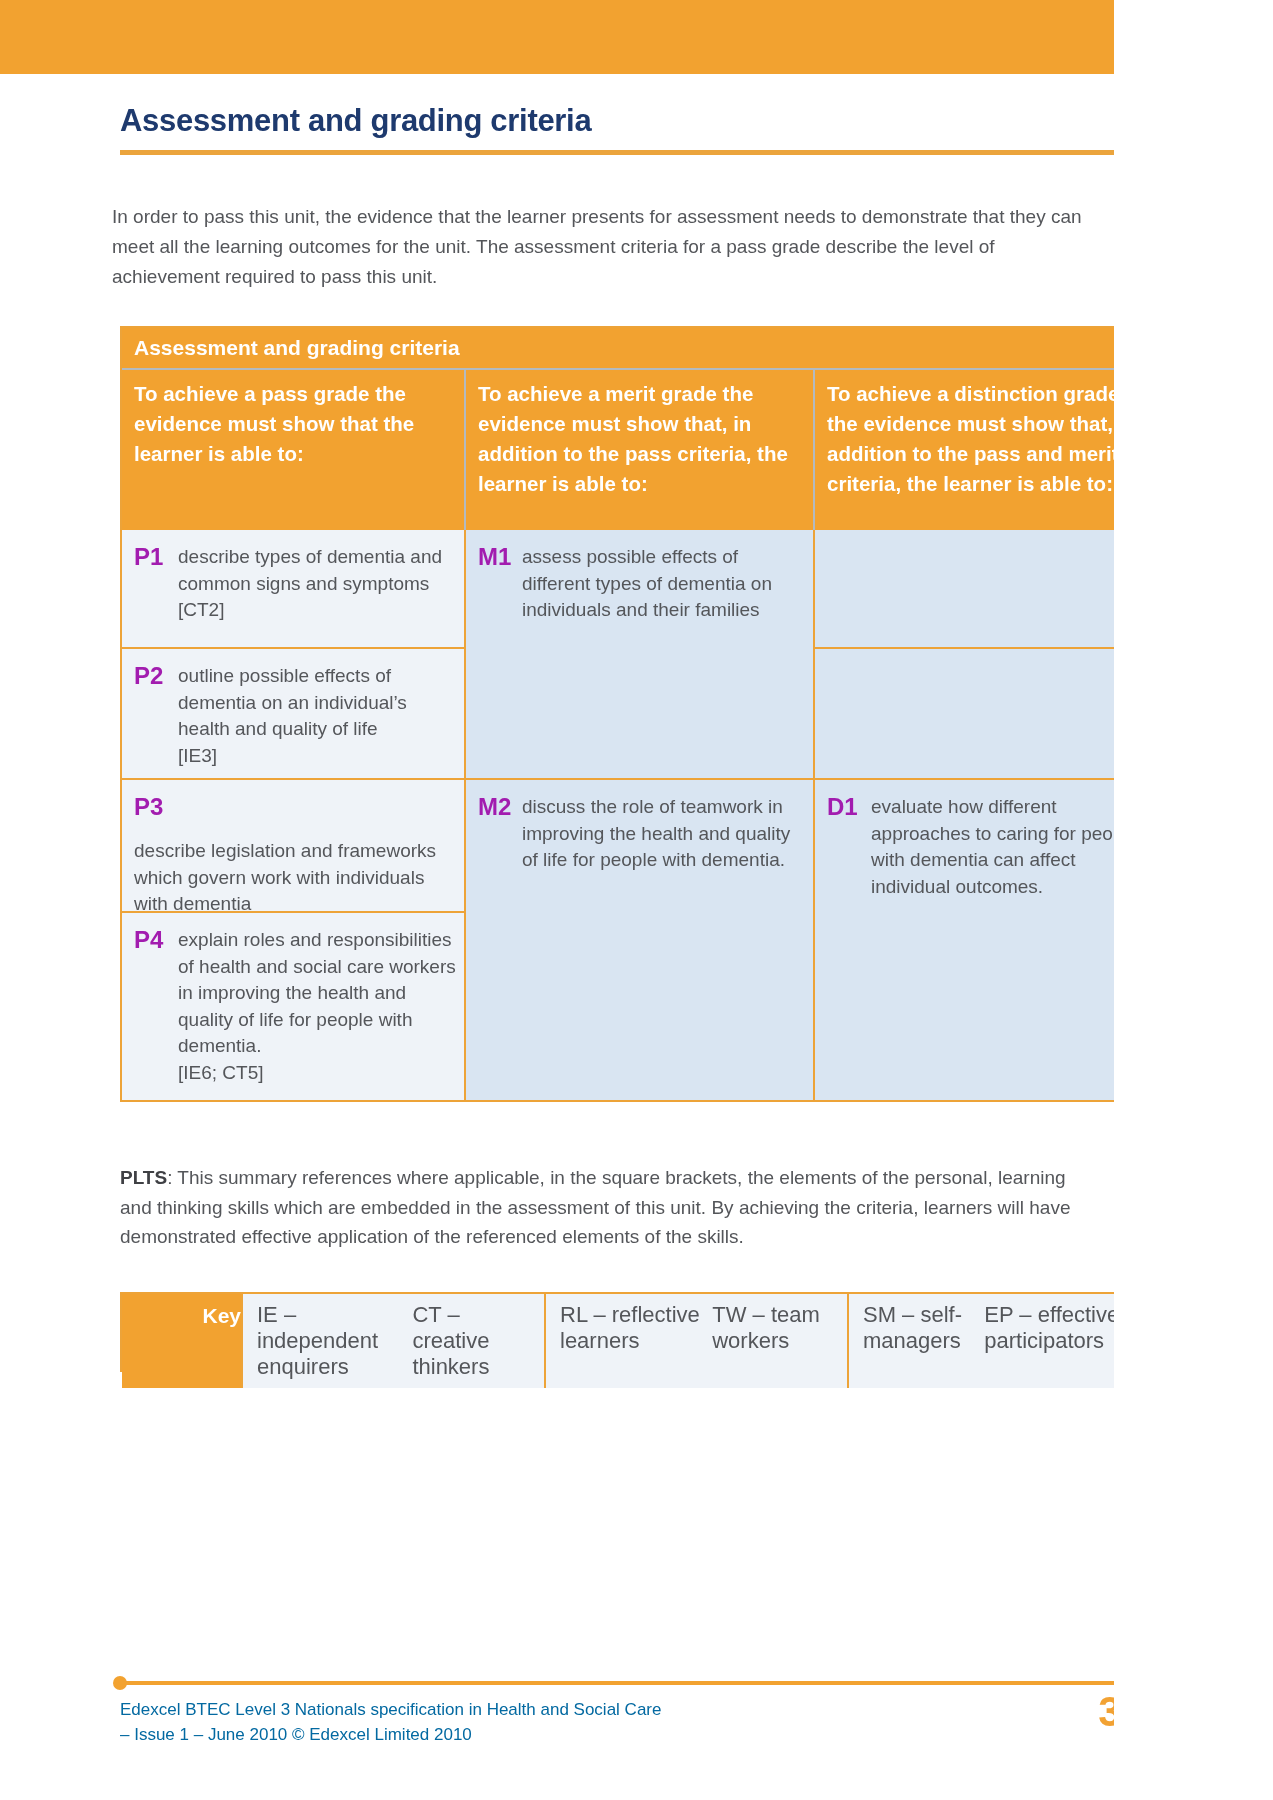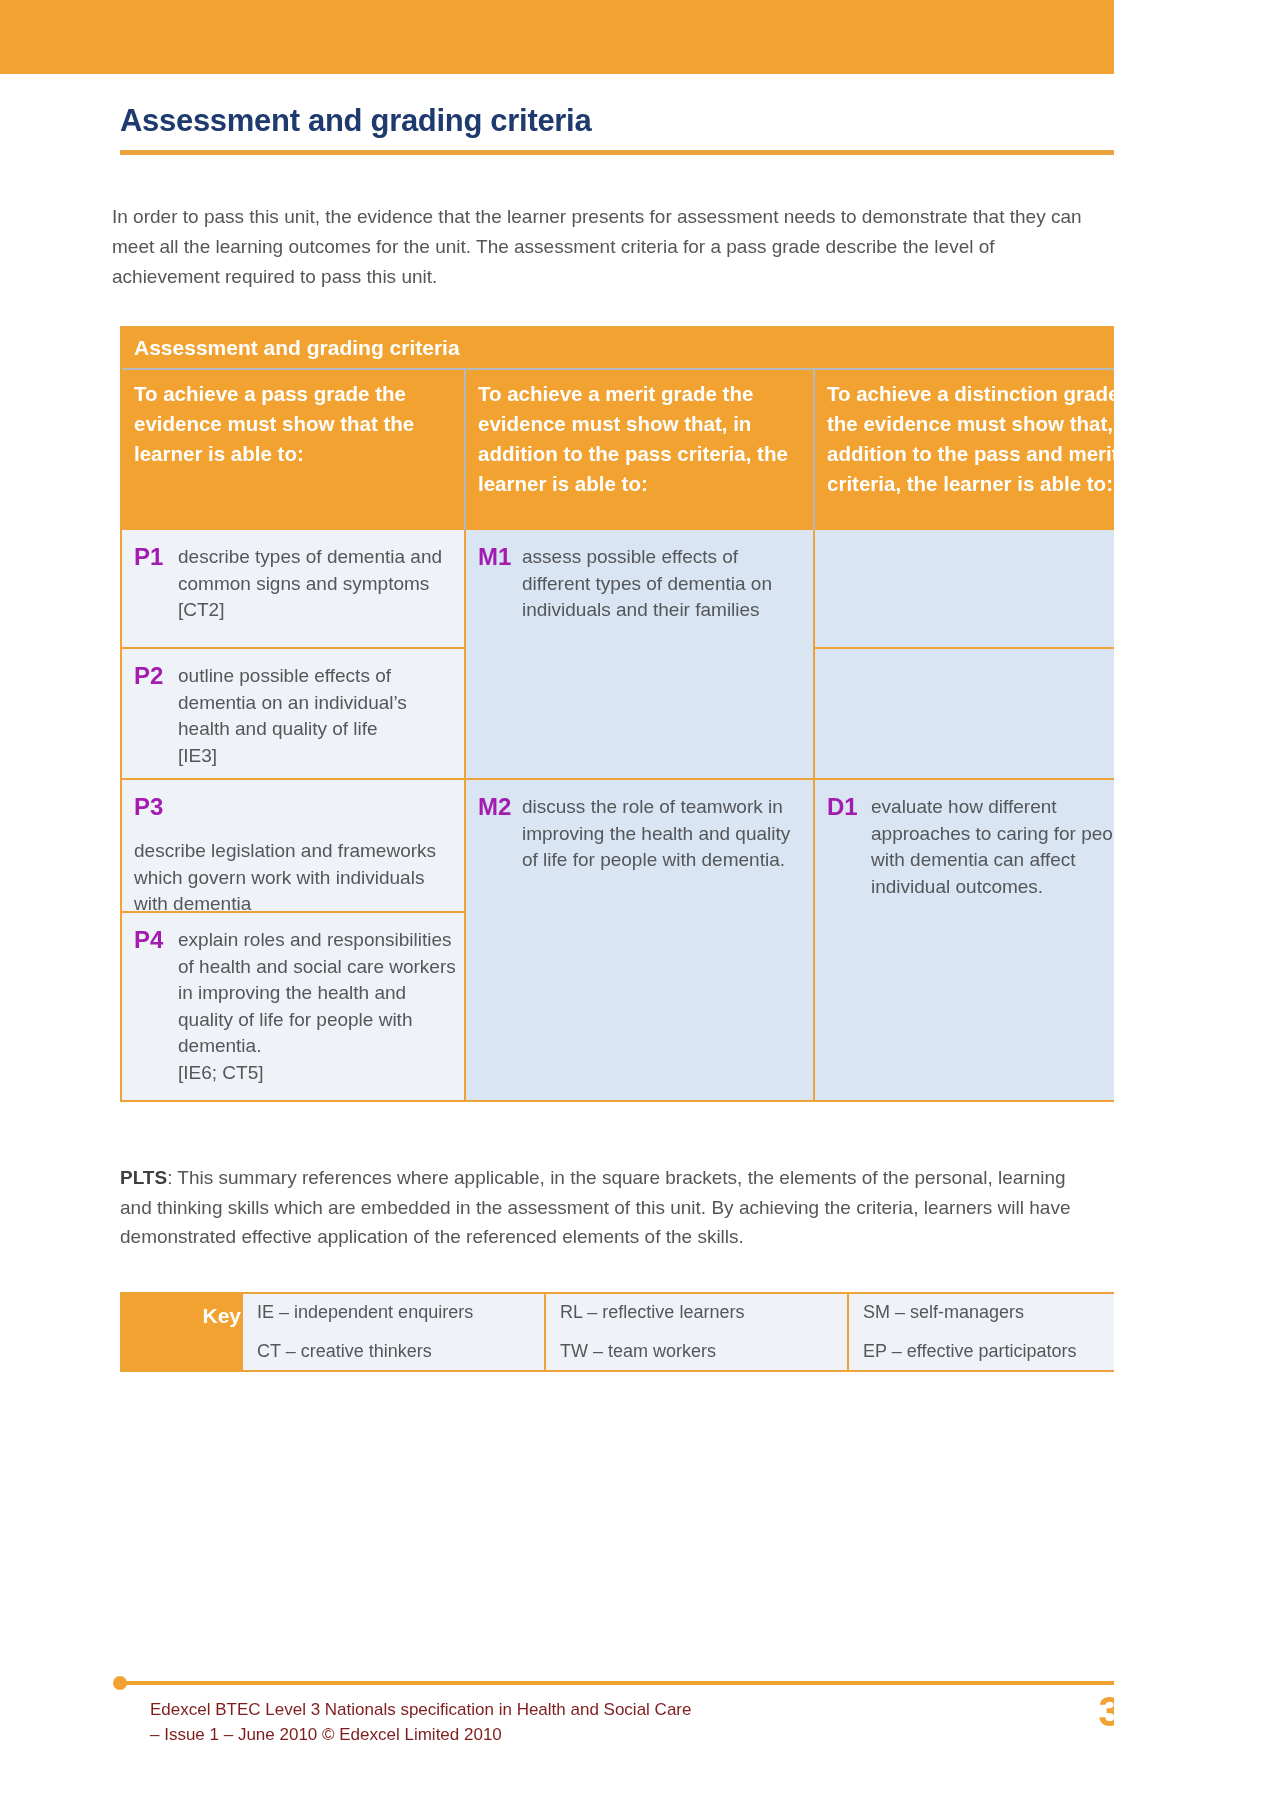--- a/index.html
+++ b/index.html
@@ -116,40 +116,40 @@
   .key-label {
     background: #F2A230; color: #ffffff;
     font-weight: bold; font-size: 21px;
     padding: 10px 0 0 14px;
     text-align: right;
   }
   .key-col {
     background: #EFF3F8;
     border-left: 2px solid #EDA338;
     padding: 8px 6px 8px 14px;
-    display: flex; flex-direction: column; justify-content: space-between;
-    font-size: 18px; color: #54565A;
+    display: flex; flex-direction: row; justify-content: space-between;
+    font-size: 22px; color: #54565A;
   }
 
   
   .footer-rule {
     position: absolute; left: 120px; top: 1681px;
     width: 1033px; height: 4px; background: #F2A230;
   }
   .footer-rule .dot {
     position: absolute; top: -5px;
     width: 14px; height: 14px; border-radius: 50%;
     background: #F2A230;
   }
   .footer-rule .dot.left  { left: -7px; }
   .footer-rule .dot.right { right: -7px; }
   .footer-text {
     position: absolute; left: 120px; top: 1697px;
     width: 700px;
-    font-size: 17px; line-height: 25px; color: #7f1d1d; margin-left: 30px;
+    font-size: 17px; line-height: 25px; color: #0369a1;
   }
   .page-number {
     position: absolute; left: 1080px; top: 1688px;
     width: 60px; text-align: center;
     font-size: 42px; font-weight: bold; color: #F2A233;
   }
 </style>
 </head>
 <body>
 

